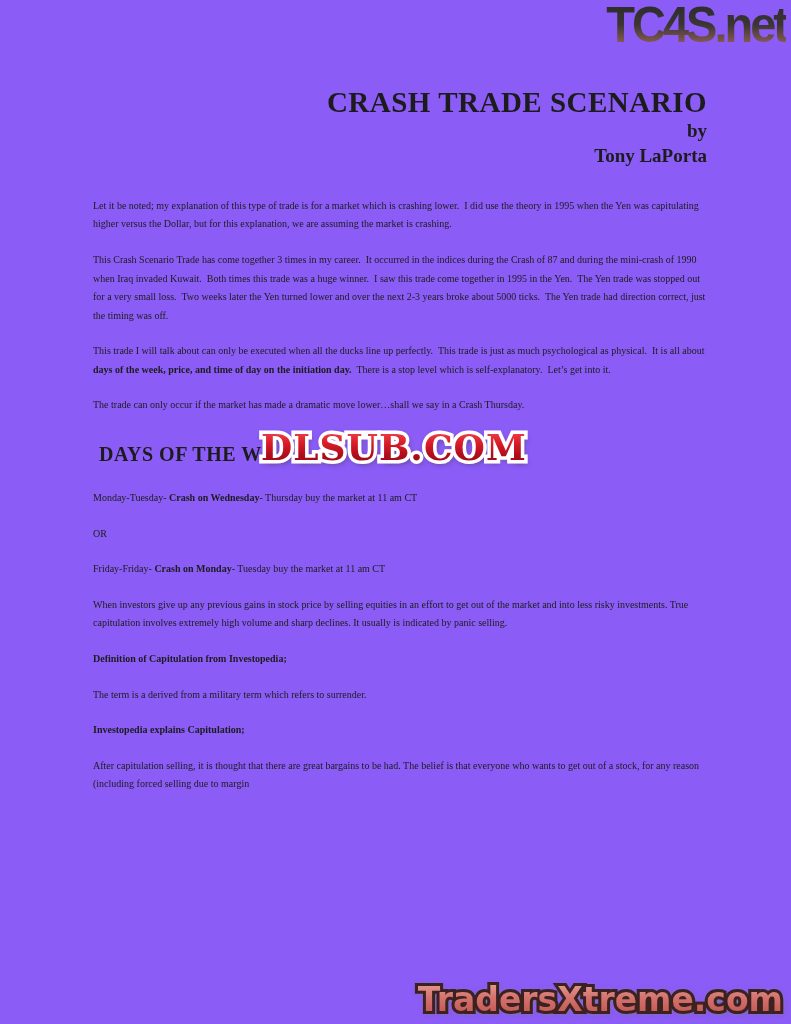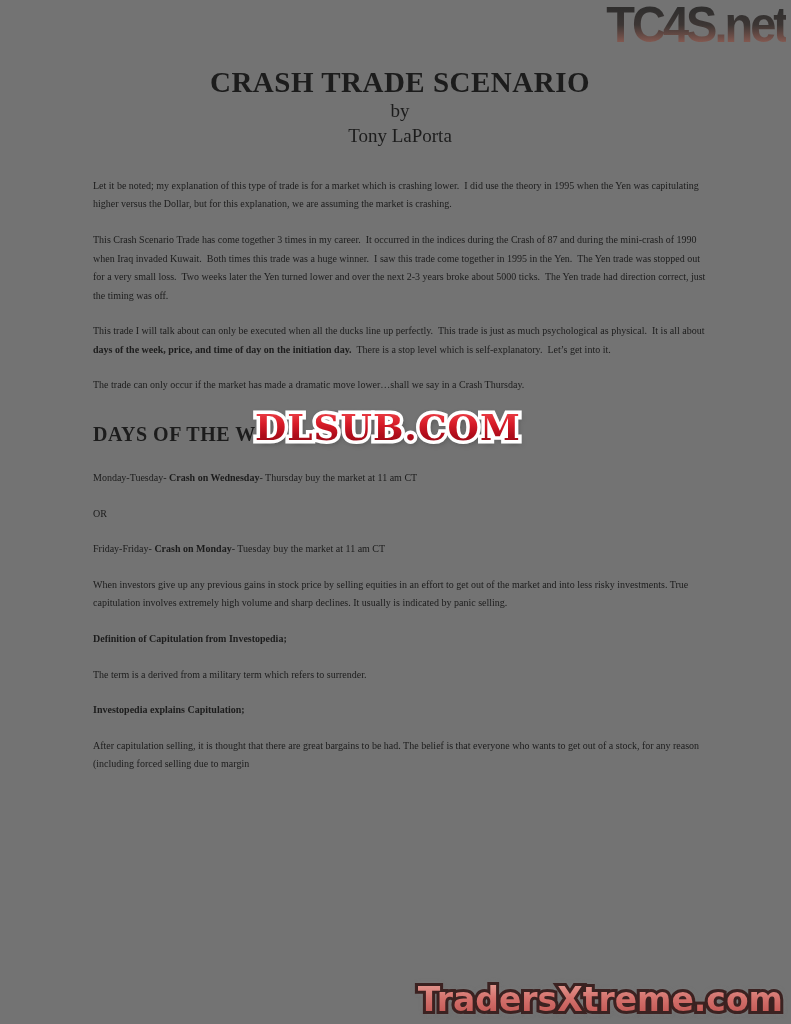--- a/index.html
+++ b/index.html
@@ -1,21 +1,21 @@
 <!DOCTYPE html>
 <html><head>
 <meta charset="utf-8">
 <style>
   * { margin: 0; padding: 0; box-sizing: border-box; }
   html, body { background: #888; }
   .page {
     position: relative;
     width: 791px;
     height: 1024px;
-    background: #737373;
+    background: #8b5cf6;
     overflow: hidden;
     margin: 0 auto;
     font-family: "Liberation Serif", serif;
     color: #1c1c1c;
   }
 
   
   .tc4s {
     position: absolute;
     top: 0px;
@@ -34,48 +34,48 @@
     transform-origin: top right;
   }
 
   
   .content {
     position: absolute;
     top: 0;
     left: 93px;
     width: 614px;
   }
-  .title-block { text-align: center; margin-top: 66px; }
+  .title-block { text-align: right; margin-top: 86px; }
   .doc-title {
     font-size: 29px;
     font-weight: 700;
     letter-spacing: 0.5px;
     line-height: 1.15;
   }
   .byline, .author {
     font-size: 19px;
-    font-weight: 400;
+    font-weight: 700;
     line-height: 1.3;
   }
 
   .para {
     font-size: 10px;
     line-height: 18.6px;
     margin: 17px 0;
     white-space: pre-wrap;
   }
   .para.first { margin-top: 28px; }
   .bold { font-weight: 700; }
 
   .days-heading {
     position: relative;
     font-size: 20px;
     font-weight: 700;
     letter-spacing: 0.5px;
-    margin: 28px 0 20px;
+    margin: 28px 6px 20px;
     height: 26px;
   }
 
   
   .dlsub {
     position: absolute;
     left: 162px;
     top: -14px;
     font-family: "DejaVu Serif", serif;
     font-weight: 700;

